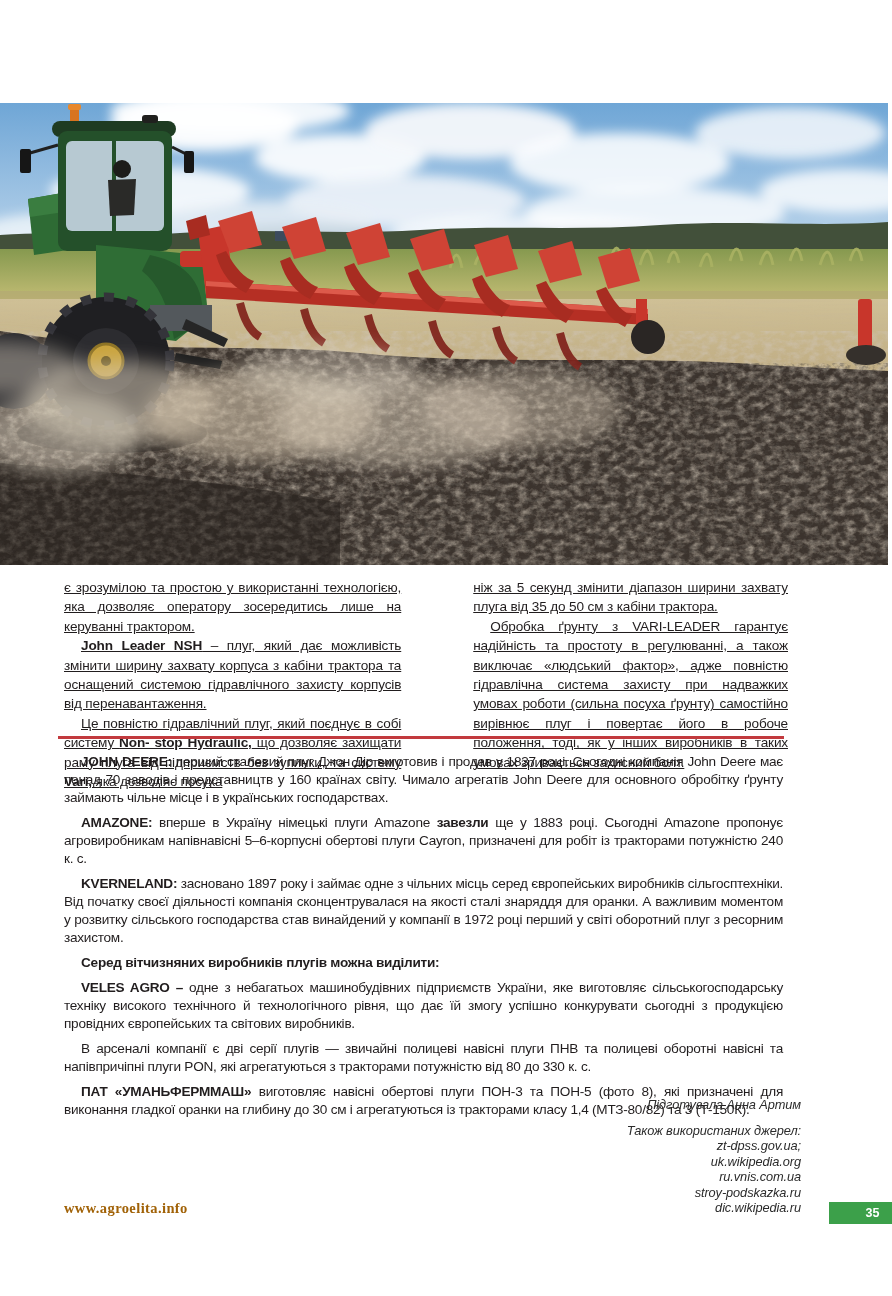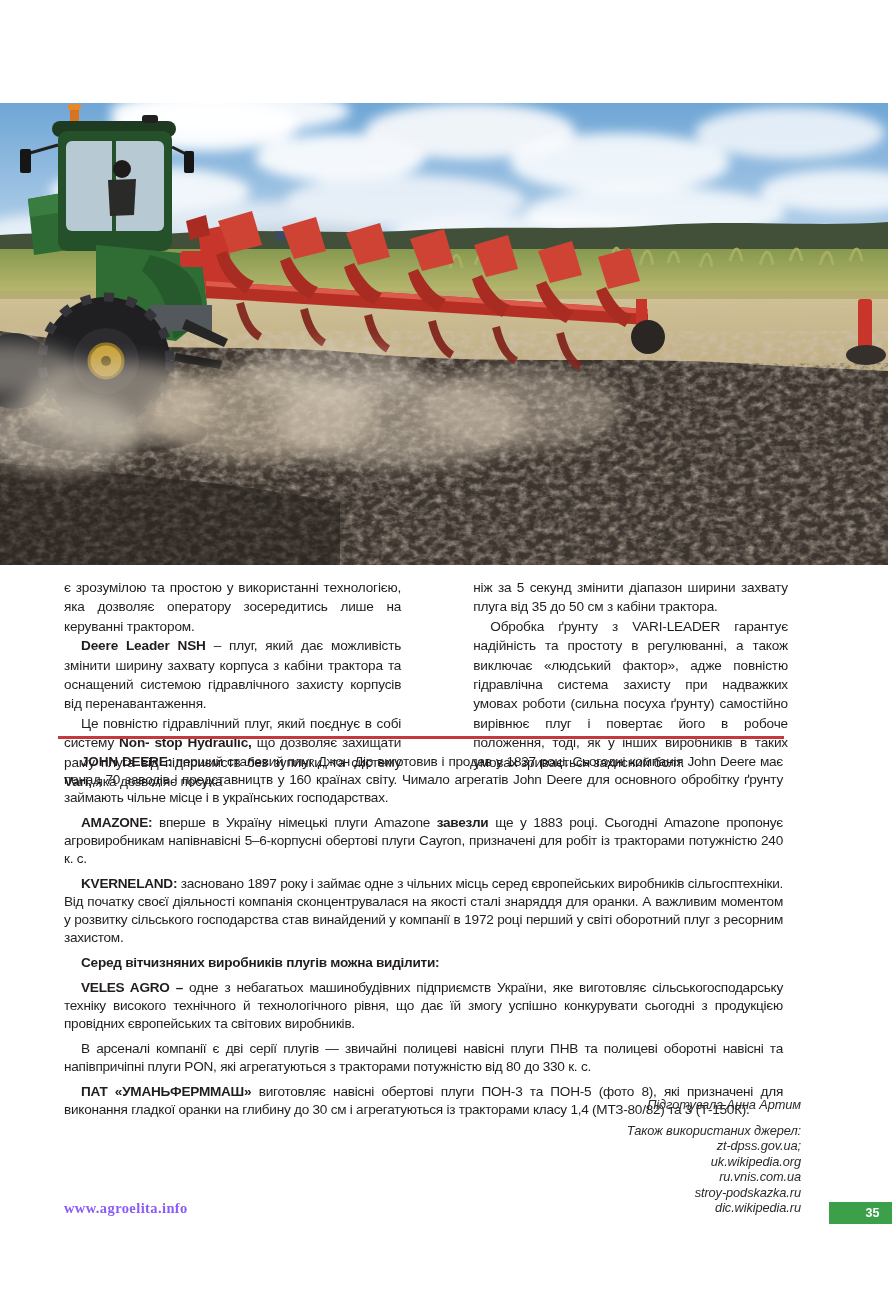--- a/index.html
+++ b/index.html
@@ -13,21 +13,21 @@
   }
   
   .photo{
     position:absolute;left:0;top:103px;width:888px;height:462px;
     overflow:hidden;
   }
   .photo svg{display:block;width:888px;height:462px;}
   
   .twocol{
     position:absolute;left:64px;top:578px;width:724px;
-    display:flex;gap:28px;
+    display:flex;gap:28px;text-decoration:underline;
   }
   .col-left{width:360px;}
   .col-right{width:336px;margin-left:44px;}
   .twocol p{
     margin:0;
     font-size:13.6px;line-height:19.4px;
     text-align:justify;
     letter-spacing:-0.15px;
     hyphens:none;
   }
@@ -60,21 +60,21 @@
     color:#2b2b2b;
     letter-spacing:-0.1px;
   }
   .credits .author{margin-bottom:10px;}
   
   .footer-link{
     position:absolute;left:64px;top:1200px;
     font-family:"Liberation Serif", serif;
     font-weight:bold;
     font-size:14.5px;
-    color:#8b5cf6;
+    color:#a16207;
     letter-spacing:0.4px;
     text-decoration:none;
     cursor:pointer;
   }
   .page-num{
     position:absolute;left:829px;top:1202px;width:63px;height:22px;
     background:#3ca04a;
     color:#ffffff;
     font-size:12.5px;font-weight:bold;
     display:flex;align-items:center;justify-content:center;padding-left:12px;
@@ -274,21 +274,21 @@
         <ellipse cx="520" cy="306" rx="100" ry="40" fill="#cfc2ad" opacity="0.45"></ellipse>
         <ellipse cx="330" cy="270" rx="90" ry="28" fill="#e3d9c8" opacity="0.4"></ellipse>
         <ellipse cx="210,0" cy="265" rx="80" ry="26" fill="#e6dccb" opacity="0.4"></ellipse>
       </g>
     </svg>
   </figure>
 
   <div class="twocol">
     <div class="col-left">
       <p><span>є зрозумілою та простою у використанні технологією, яка дозволяє оператору зосередитись лише на керуванні трактором.</span></p>
-      <p class="indent"><b>Deere Leader NSH</b><span> – плуг, який дає можливість змінити ширину захвату корпуса з кабіни трактора та оснащений системою гідравлічного захисту корпусів від перенавантаження.</span></p>
+      <p class="indent"><b>John Leader NSH</b><span> – плуг, який дає можливість змінити ширину захвату корпуса з кабіни трактора та оснащений системою гідравлічного захисту корпусів від перенавантаження.</span></p>
       <p class="indent"><span>Це повністю гідравлічний плуг, який поєднує в собі систему </span><b>Non- stop Hydraulic,</b><span> що дозволяє захищати раму плуга від підприємств без зупинки, та систему </span><b>Vari,</b><span> яка дозволяє посуха</span></p>
     </div>
     <div class="col-right">
       <p><span>ніж за 5 секунд змінити діапазон ширини захвату плуга від 35 до 50 см з кабіни трактора.</span></p>
       <p class="indent"><span>Обробка ґрунту з VARI-LEADER гарантує надійність та простоту в регулюванні, а також виключає «людський фактор», адже повністю гідравлічна система захисту при надважких умовах роботи (сильна посуха ґрунту) самостійно вирівнює плуг і повертає його в робоче положення, тоді, як у інших виробників в таких умовах зривається захисний болт.</span></p>
     </div>
   </div>
 
   <div class="rule"></div>
 

